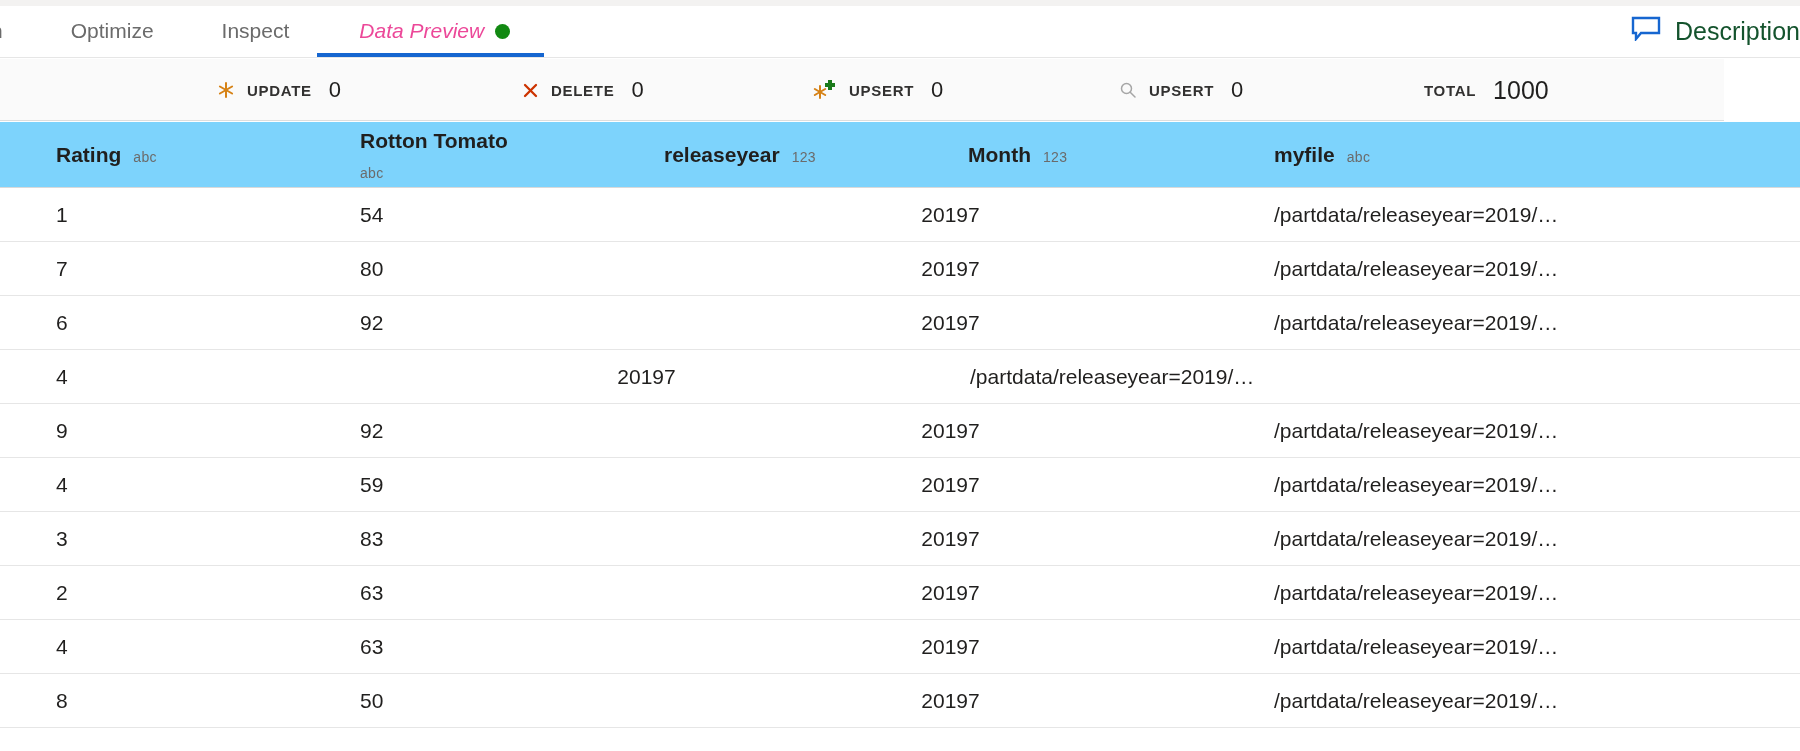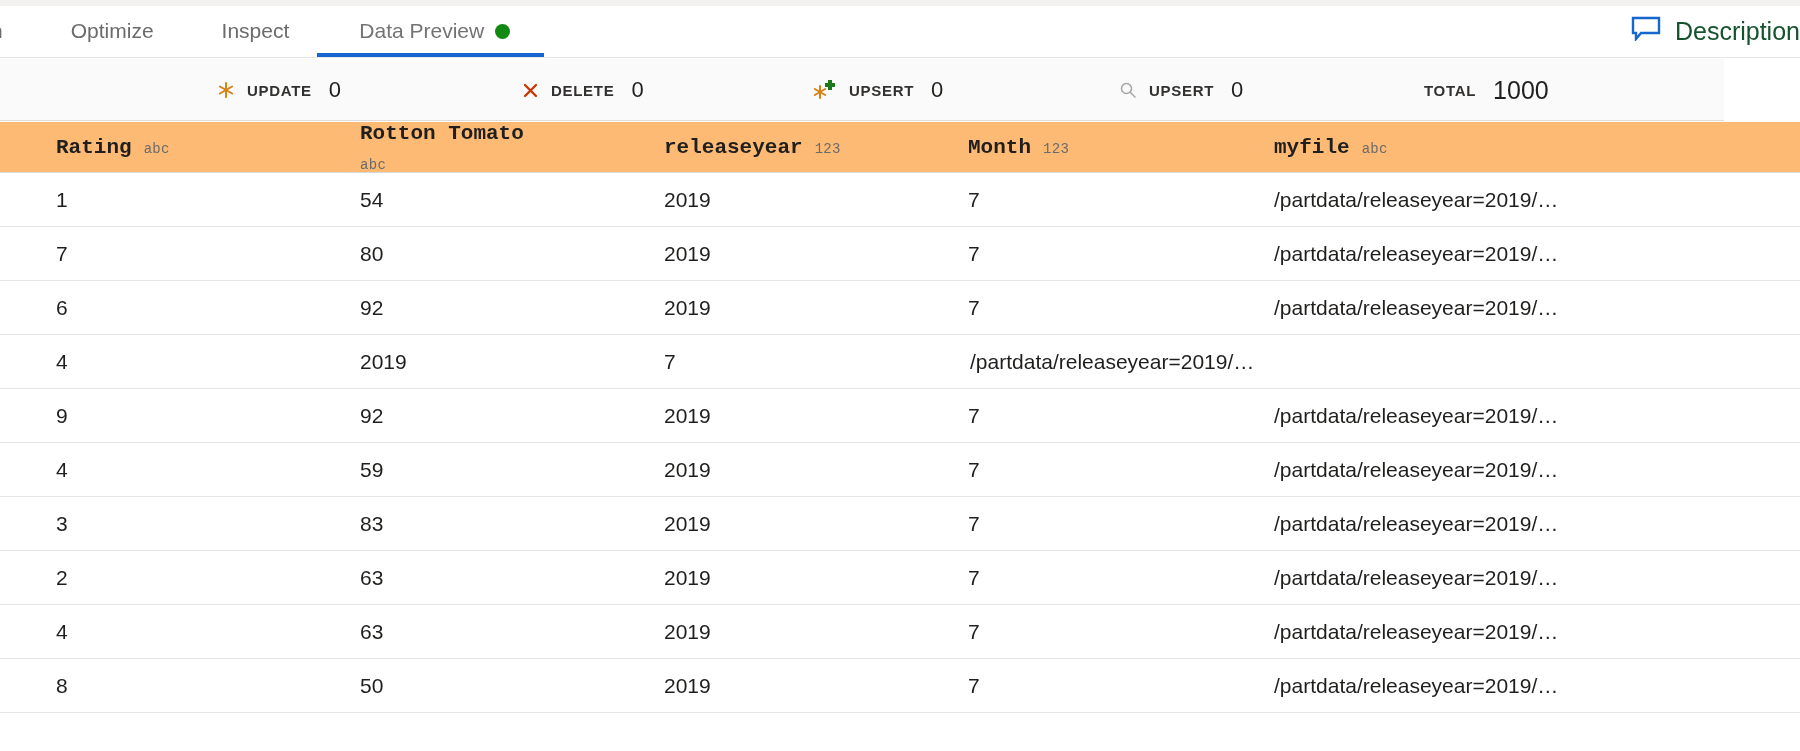--- a/index.html
+++ b/index.html
@@ -29,21 +29,21 @@
     position: relative;
     height: 52px;
     display: flex; align-items: center; gap: 11px;
     padding: 0 28px;
     font-size: 21px;
     color: #6b6b6b;
     white-space: nowrap;
     cursor: pointer;
   }
   .tab.clipped { padding-left: 0; margin-left: -58px; }
-  .tab.active { color: #737373; }
+  .tab.active { color: #ec4899; font-style: italic; }
   .tab.active .tab-underline {
     position: absolute; left: 0; right: 0; bottom: 0; height: 4px;
     background: #1666d0;
   }
   .dot-green {
     width: 15px; height: 15px; border-radius: 50%;
     background: #128912; display: inline-block;
   }
 
   .desc-btn {
@@ -70,24 +70,23 @@
   .stat .s-icon { display: flex; align-items: center; justify-content: center; width: 20px; height: 20px; }
   .stat .s-label {
     font-size: 15px; letter-spacing: 0.7px; color: #323130; font-weight: 600;
   }
   .stat .s-value { font-size: 22px; color: #201f1e; margin-left: 6px; }
   .stat .s-value.big { font-size: 25px; }
 
   
   .table { position: absolute; left: 0; top: 122px; width: 1800px; }
   .thead {
-    height: 51px; display: flex; align-items: center;
+    height: 66px; display: flex; align-items: center;
     border-bottom: 1px solid #d9d9d9;
-    background: #fdba74;
-    font-family: Liberation Mono, monospace;
+    background: #7dd3fc;
   }
   .th {
     display: flex; align-items: baseline; gap: 12px;
     font-size: 21px; font-weight: bold; color: #201f1e;
     white-space: nowrap;
   }
   .th .type {
     font-size: 14px; font-weight: normal; color: #6b6b6b; letter-spacing: 0.3px;
   }
   .trow {
@@ -95,21 +94,21 @@
     border-bottom: 1px solid #e6e6e6;
     background: #ffffff;
   }
   .td {
     font-size: 21px; color: #201f1e; white-space: nowrap;
     overflow: hidden; text-overflow: ellipsis;
   }
   
   .c0 { width: 360px; padding-left: 56px; }
   .c1 { width: 304px; flex-direction: column; }
-  .c2 { width: 304px; }
+  .c2 { width: 304px; text-align: right; }
   .c3 { width: 306px; }
   .c4 { width: 526px; }
 </style>
 </head>
 <body>
 
 <div class="app">
 
   <div class="top-strip"></div>
 

